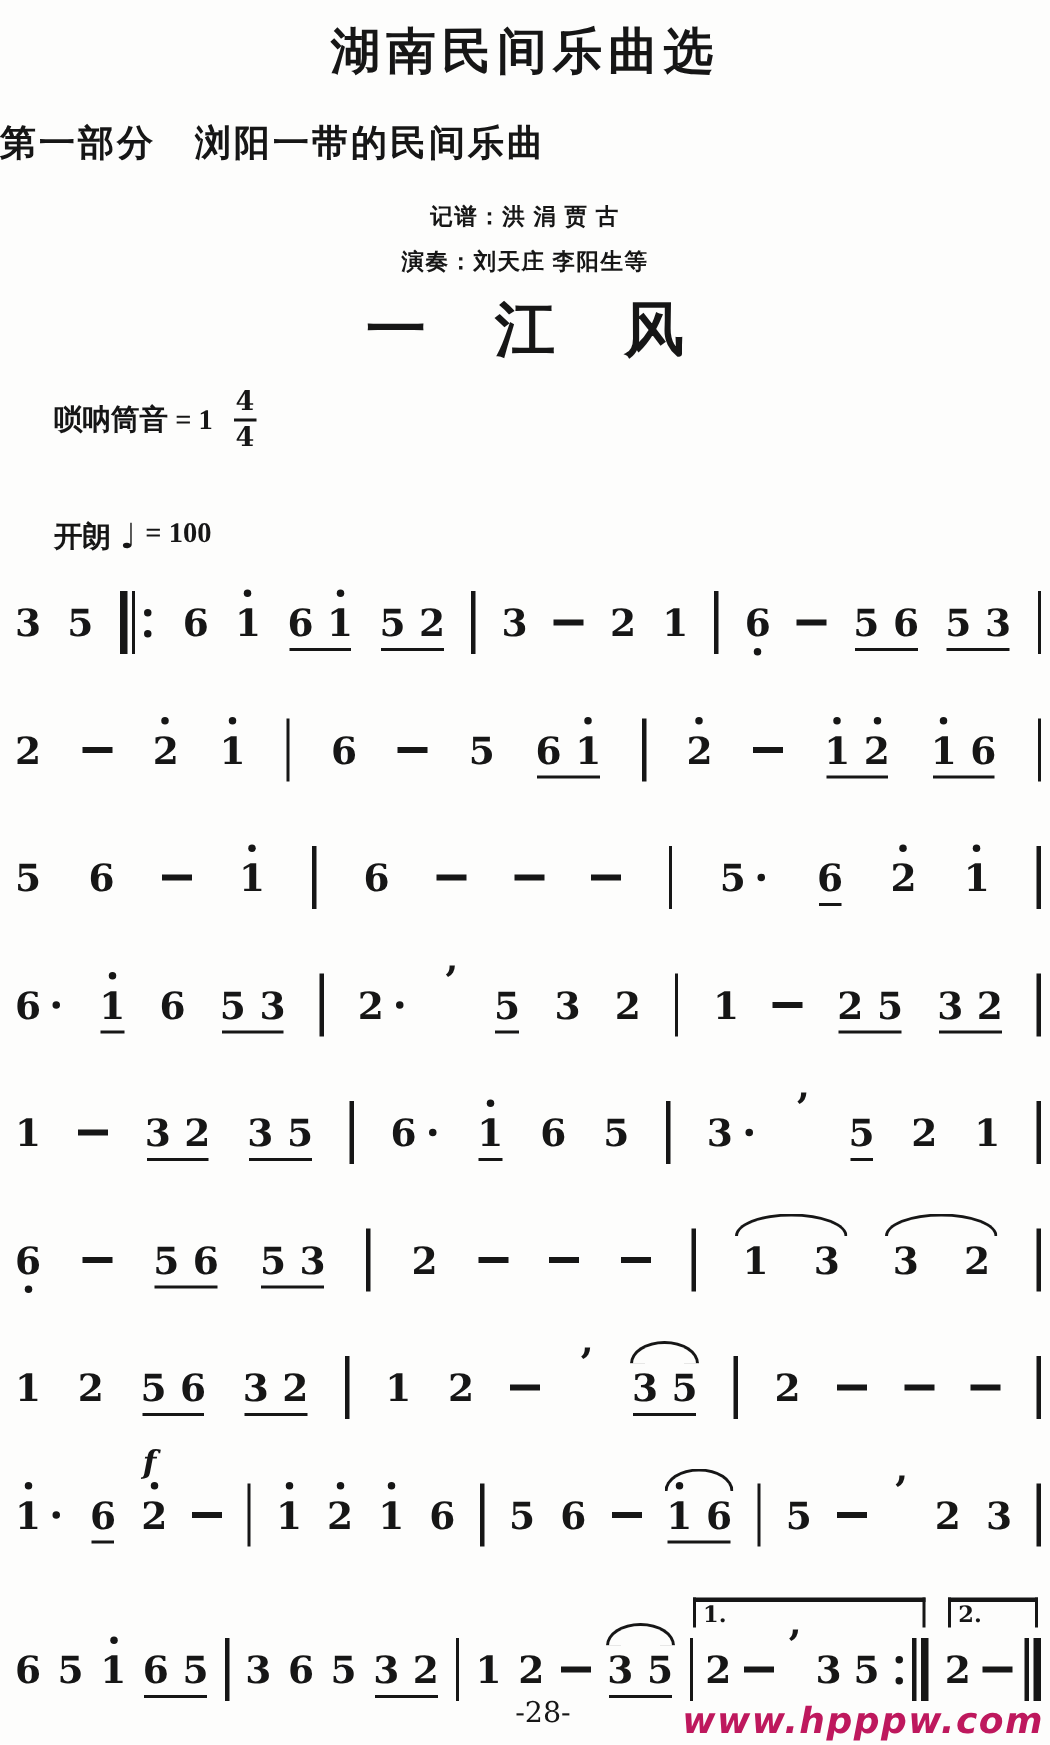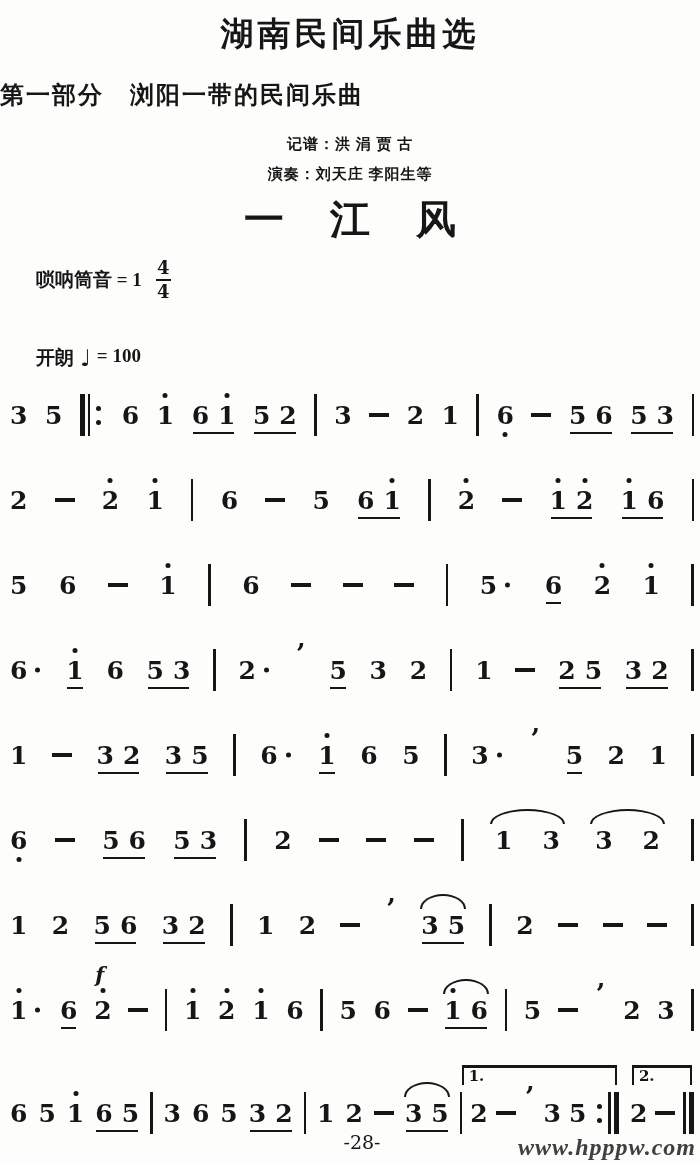--- a/index.html
+++ b/index.html
@@ -752,14 +752,14 @@
             <div class="tok sign">
               <div class="vline"></div>
               <div class="vline thick"></div>
             </div>
           </div>
         </div>
       </div>
     </div>
 
   <div class="page-number">-28-</div>
-  <div class="watermark" style="color: #404040; font-family: Liberation Serif, serif;">www.hpppw.com</div>
+  <div class="watermark" style="color: #be185d;">www.hpppw.com</div>
 </div>
 
 </body></html>

